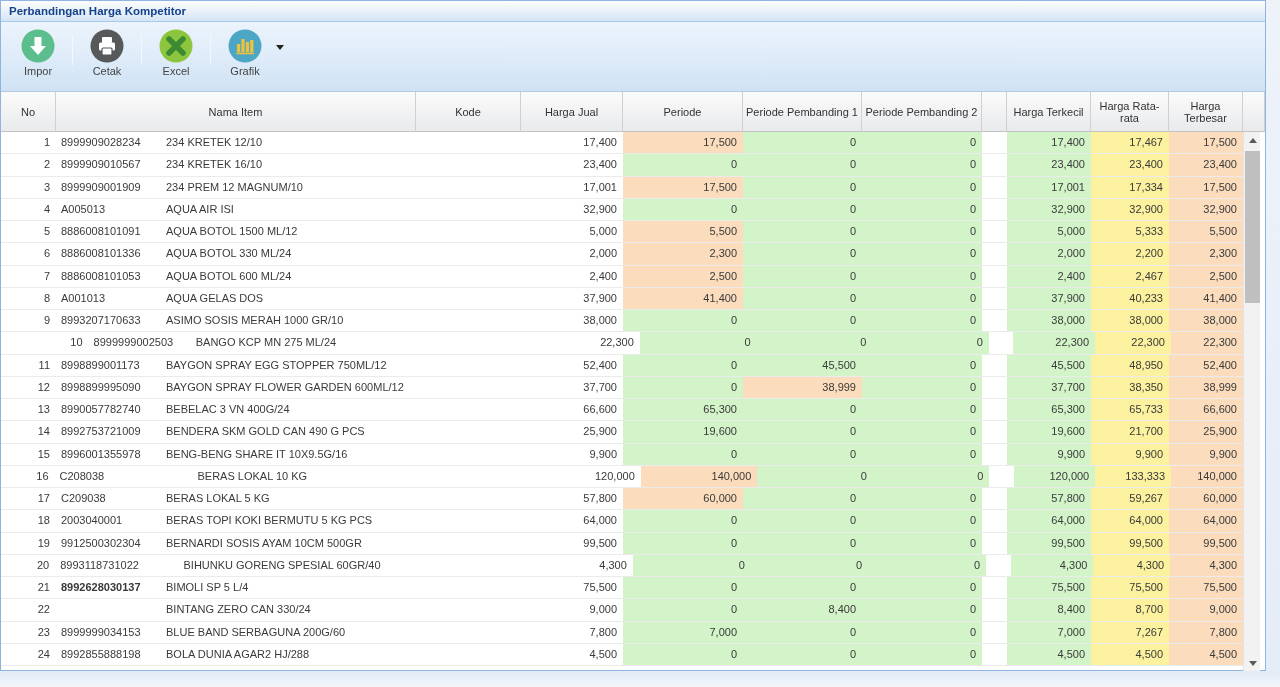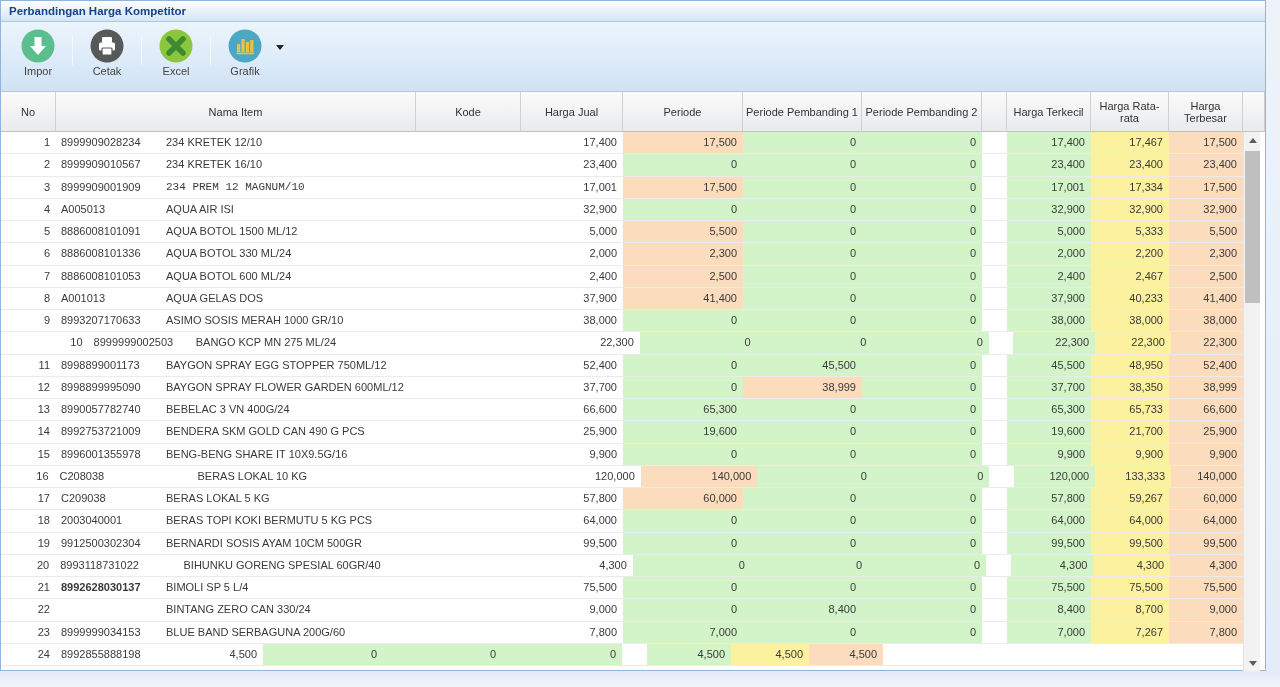--- a/index.html
+++ b/index.html
@@ -178,21 +178,21 @@
             <div class="cell num cell-low" style="width: 119px;">0</div>
             <div class="cell num cell-low" style="width: 120px;">0</div>
             <div class="cell " style="width: 25px;"></div>
             <div class="cell num cell-min" style="width: 84px;">23,400</div>
             <div class="cell num cell-avg" style="width: 78px;">23,400</div>
             <div class="cell num cell-max" style="width: 74px;">23,400</div>
           </div>
           <div class="grid-row">
             <div class="cell num" style="width: 55px;">3</div>
             <div class="cell txt" style="width: 105px;">8999909001909</div>
-            <div class="cell txt" style="width: 360px; font-family: Liberation Mono, monospace;">234 PREM 12 MAGNUM/10</div>
+            <div class="cell txt" style="width: 360px;">234 PREM 12 MAGNUM/10</div>
             <div class="cell num" style="width: 102px;">17,001</div>
             <div class="cell num cell-high" style="width: 120px;">17,500</div>
             <div class="cell num cell-low" style="width: 119px;">0</div>
             <div class="cell num cell-low" style="width: 120px;">0</div>
             <div class="cell " style="width: 25px;"></div>
             <div class="cell num cell-min" style="width: 84px;">17,001</div>
             <div class="cell num cell-avg" style="width: 78px;">17,334</div>
             <div class="cell num cell-max" style="width: 74px;">17,500</div>
           </div>
           <div class="grid-row">
@@ -451,20 +451,21 @@
             <div class="cell num cell-low" style="width: 119px;">0</div>
             <div class="cell num cell-low" style="width: 120px;">0</div>
             <div class="cell " style="width: 25px;"></div>
             <div class="cell num cell-min" style="width: 84px;">7,000</div>
             <div class="cell num cell-avg" style="width: 78px;">7,267</div>
             <div class="cell num cell-max" style="width: 74px;">7,800</div>
           </div>
           <div class="grid-row">
             <div class="cell num" style="width: 55px;">24</div>
             <div class="cell txt" style="width: 105px;">8992855888198</div>
+            <div class="cell txt" style="width: 360px;">BOLA DUNIA AGAR2 HJ/288</div>
             <div class="cell num" style="width: 102px;">4,500</div>
             <div class="cell num cell-low" style="width: 120px;">0</div>
             <div class="cell num cell-low" style="width: 119px;">0</div>
             <div class="cell num cell-low" style="width: 120px;">0</div>
             <div class="cell " style="width: 25px;"></div>
             <div class="cell num cell-min" style="width: 84px;">4,500</div>
             <div class="cell num cell-avg" style="width: 78px;">4,500</div>
             <div class="cell num cell-max" style="width: 74px;">4,500</div>
           </div>
         </div>

